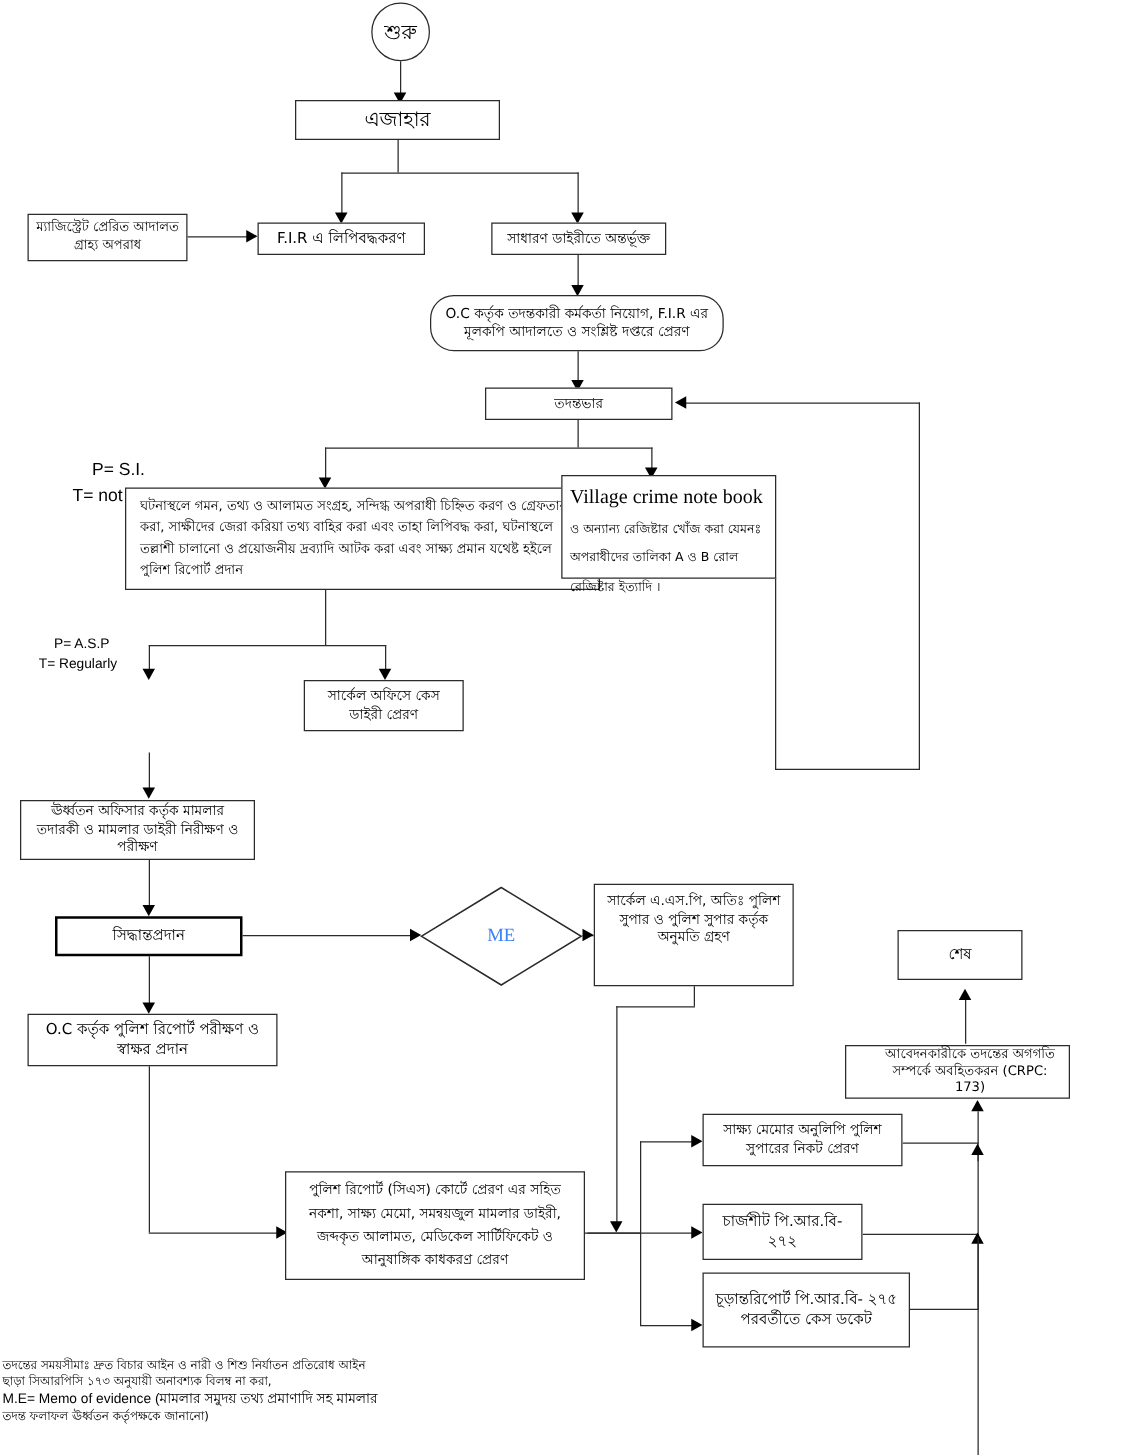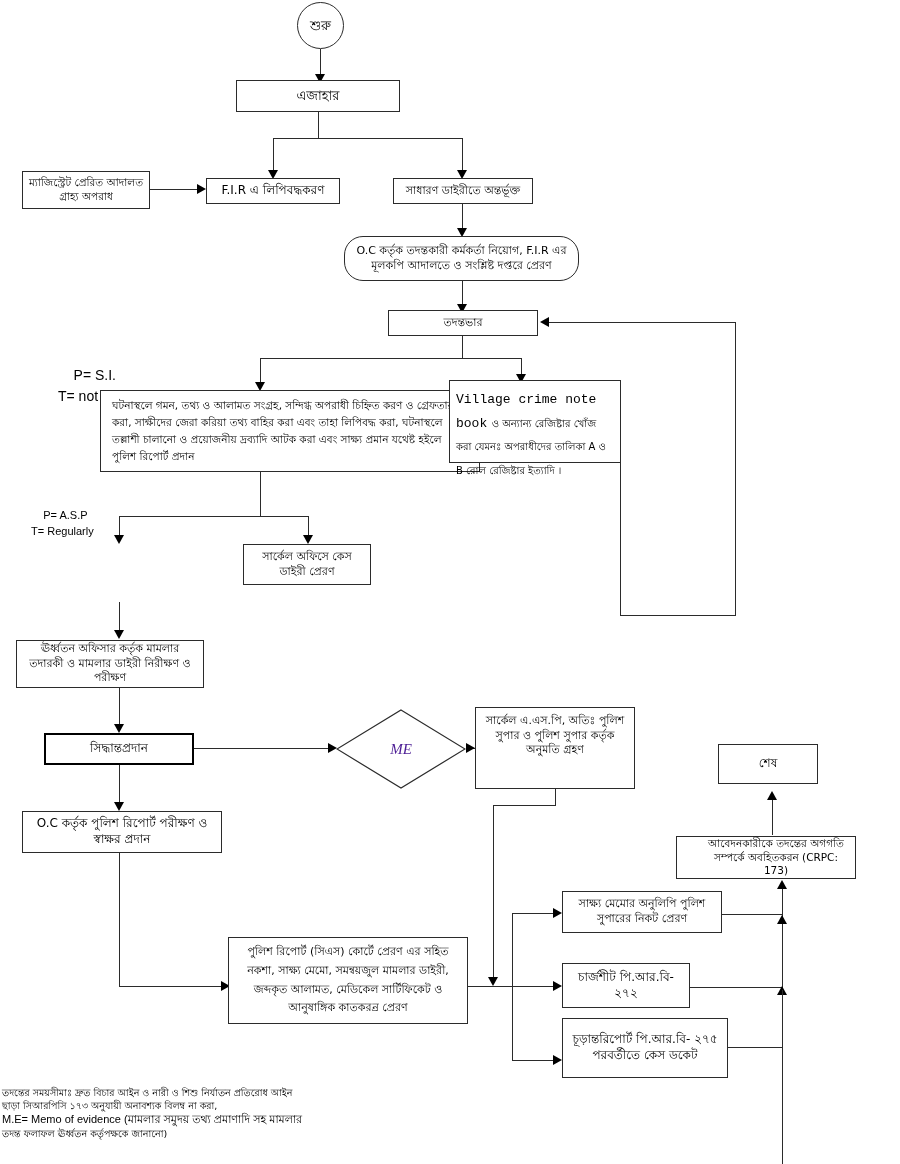--- a/index.html
+++ b/index.html
@@ -6,30 +6,30 @@
   html,body{margin:0;padding:0;background:#ffffff;}
   body{font-family:"Liberation Sans","DejaVu Sans",sans-serif;}
   #canvas{position:relative;width:900px;height:1164px;background:#ffffff;overflow:hidden;}
   .node{position:absolute;box-sizing:border-box;border:1px solid #2b2b2b;background:#ffffff;
         display:flex;align-items:center;justify-content:center;text-align:center;
         color:#000;line-height:1.33;padding:3px 5px;}
   .node.thick{border:2px solid #000;}
   .node.circle{border-radius:50%;}
   .node .txt{display:block;width:100%;}
   .bn{font-family:"DejaVu Sans","Liberation Sans",sans-serif;}
-  .fs13{font-size:13px;}
+  .fs13{font-size:16px;}
   .fs12{font-size:12px;}
   .fs11{font-size:11px;}
   .fs105{font-size:10.5px;}
   .fs10{font-size:10px;}
   .label{position:absolute;color:#000;white-space:pre;line-height:1.45;}
   .diamond{position:absolute;box-sizing:border-box;}
   .diamond .dshape{position:absolute;inset:0;}
   .diamond .dtext{position:absolute;inset:0;display:flex;align-items:center;
-        justify-content:center;font-size:14px;color:#4c1d95;font-style:italic;}
+        justify-content:center;font-size:14px;color:#3b82f6;}
   .ln{position:absolute;background:#2b2b2b;}
   .lnh{height:1px;}
   .lnv{width:1px;}
   .arrow{position:absolute;width:0;height:0;}
   .ar-down{border-left:5px solid transparent;border-right:5px solid transparent;border-top:9px solid #000;}
   .ar-up{border-left:5px solid transparent;border-right:5px solid transparent;border-bottom:9px solid #000;}
   .ar-right{border-top:5px solid transparent;border-bottom:5px solid transparent;border-left:9px solid #000;}
   .ar-left{border-top:5px solid transparent;border-bottom:5px solid transparent;border-right:9px solid #000;}
   .footnote{position:absolute;left:2px;top:1086px;width:470px;color:#000;}
   .footnote div{line-height:1.38;white-space:nowrap;}
@@ -99,21 +99,21 @@
     <span>P= S.I.
 T= not defined</span>
   </div>
 
   <div class="node" style="left:100px;top:390px;width:380px;height:82px;justify-content:flex-start;">
     <span class="txt bn fs105" style="text-align:left;padding:0 6px;line-height:1.62;">ঘটনাস্থলে গমন, তথ্য ও আলামত সংগ্রহ, সন্দিগ্ধ অপরাধী চিহ্নিত করণ ও গ্রেফতার করা, সাক্ষীদের জেরা করিয়া তথ্য বাহির করা এবং তাহা লিপিবদ্ধ করা, ঘটনাস্থলে তল্লাশী চালানো ও প্রয়োজনীয় দ্রব্যাদি আটক করা এবং সাক্ষ্য প্রমান যথেষ্ট হইলে পুলিশ রিপোর্ট প্রদান</span>
   </div>
 
   <div class="node" style="left:449px;top:380px;width:172px;height:83px;justify-content:flex-start;align-items:flex-start;padding:5px 6px;">
     <span class="txt" style="text-align:left;line-height:1.48;">
-      <span class="fs13" style="font-family:Liberation Mono, monospace;">Village crime note book</span>
+      <span class="fs13" style="font-family:Liberation Serif, serif;">Village crime note book</span>
       <span class="bn fs10">ও অন্যান্য রেজিষ্টার খোঁজ করা যেমনঃ অপরাধীদের তালিকা A ও B রোল রেজিষ্টার ইত্যাদি ।</span>
     </span>
   </div>
 
   <div class="ln lnv" style="left:260px;top:472px;height:44px;"></div>
   <div class="ln lnh" style="left:119px;top:516px;width:190px;"></div>
   <div class="ln lnv" style="left:119px;top:516px;height:24px;"></div>
   <div class="arrow ar-down" style="left:114px;top:535px;"></div>
   <div class="ln lnv" style="left:308px;top:516px;height:24px;"></div>
   <div class="arrow ar-down" style="left:303px;top:535px;"></div>
@@ -199,21 +199,21 @@
 
   <div class="ln lnv" style="left:512px;top:913px;height:147px;"></div>
   <div class="ln lnh" style="left:512px;top:913px;width:44px;"></div>
   <div class="arrow ar-right" style="left:553px;top:908px;"></div>
   <div class="ln lnh" style="left:470px;top:986px;width:86px;"></div>
   <div class="arrow ar-right" style="left:553px;top:981px;"></div>
   <div class="ln lnh" style="left:512px;top:1060px;width:44px;"></div>
   <div class="arrow ar-right" style="left:553px;top:1055px;"></div>
 
   <div class="node" style="left:228px;top:937px;width:240px;height:87px;">
-    <span class="txt bn fs11" style="line-height:1.72;">পুলিশ রিপোর্ট (সিএস) কোর্টে প্রেরণ এর সহিত নকশা, সাক্ষ্য মেমো, সমন্বয়জুল মামলার ডাইরী, জব্দকৃত আলামত, মেডিকেল সার্টিফিকেট ও আনুষাঙ্গিক কাতকরন্র প্রেরণ</span>
+    <span class="txt bn fs11" style="line-height:1.72;">পুলিশ রিপোর্ট (সিএস) কোর্টে প্রেরণ এর সহিত নকশা, সাক্ষ্য মেমো, সমন্বয়জুল মামলার ডাইরী, জব্দকৃত আলামত, মেডিকেল সার্টিফিকেট ও আনুষাঙ্গিক কাধকরণ্র প্রেরণ</span>
   </div>
   <div class="ln lnh" style="left:468px;top:986px;width:44px;"></div>
 
   <div class="node" style="left:562px;top:891px;width:160px;height:42px;">
     <span class="txt bn fs11">সাক্ষ্য মেমোর অনুলিপি পুলিশ সুপারের নিকট প্রেরণ</span>
   </div>
 
   <div class="node" style="left:562px;top:963px;width:128px;height:45px;">
     <span class="txt bn fs12">চার্জশীট পি.আর.বি- ২৭২</span>
   </div>

